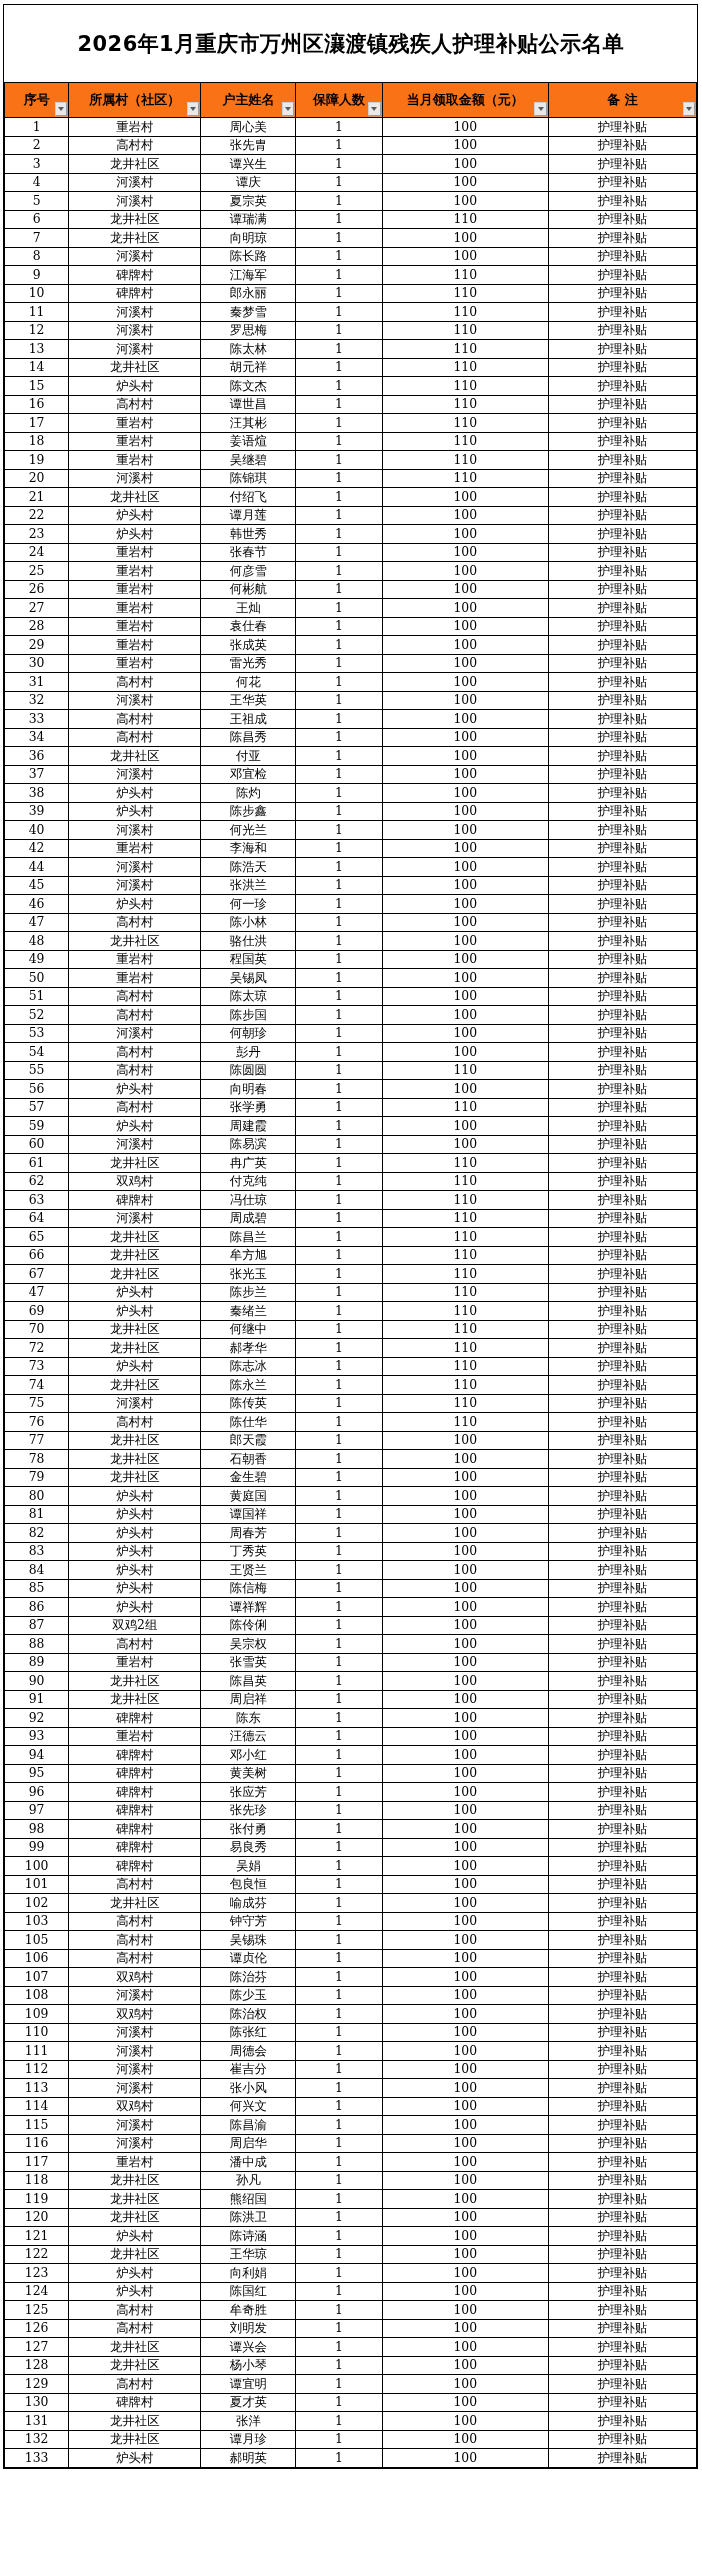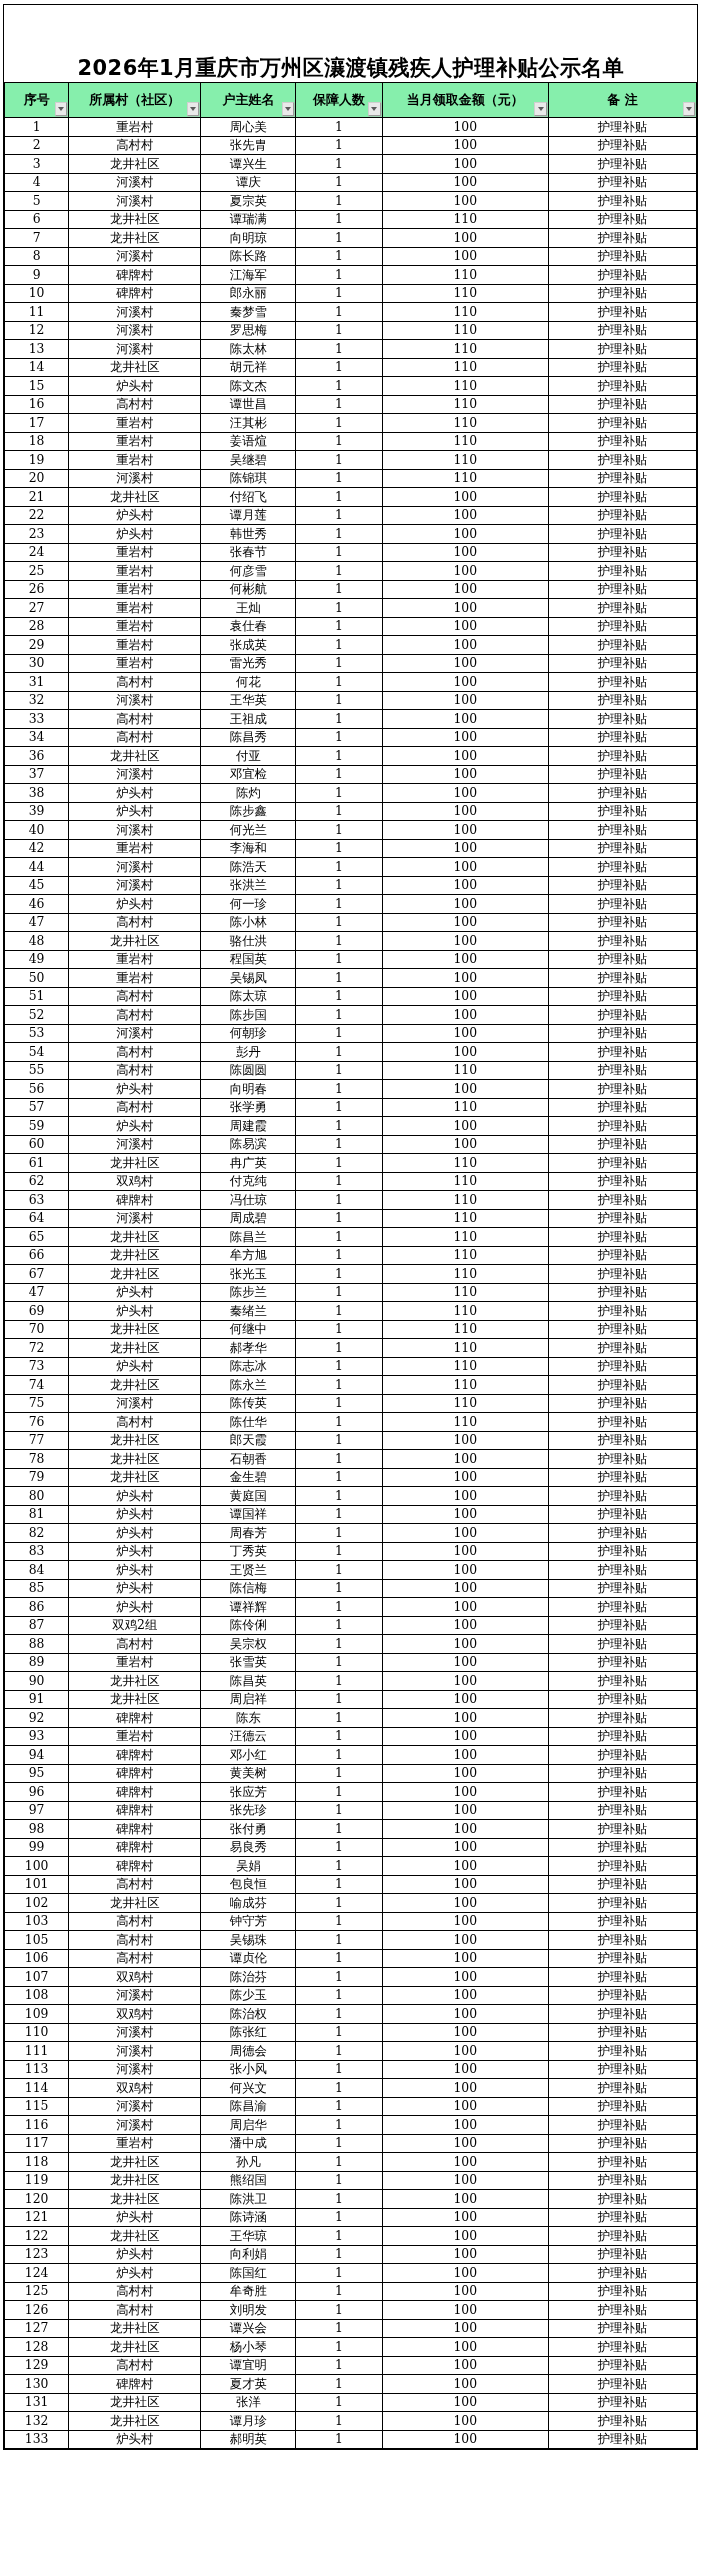--- a/index.html
+++ b/index.html
@@ -1,22 +1,22 @@
 <!DOCTYPE html>
 <html style="font-size:8.2px"><head>
 <meta charset="utf-8">
 <style>
   html,body{margin:0;padding:0;background:#ffffff;}
   body{width:703px;height:3095px;position:relative;color:#000;font-family:"DejaVu Serif", serif;}
   .sheet{position:absolute;left:3.1px;top:4.1px;width:693px;border:1.5px solid #000;background:#fff;}
-  .title-band{height:77px;display:flex;align-items:flex-end;justify-content:center;}
+  .title-band{height:77px;display:flex;align-items:center;justify-content:center;}
   .title-text{font-family:"DejaVu Sans", sans-serif;font-weight:bold;font-size:21.6px;letter-spacing:0.5px;transform:scaleX(0.97);white-space:nowrap;}
   table{border-collapse:collapse;table-layout:fixed;width:100%;}
   th,td{border:1px solid #000;text-align:center;vertical-align:middle;overflow:hidden;padding:0;}
-  thead th{height:34px;background:#86efac;font-size:13px;font-weight:bold;position:relative;border-bottom:1.5px solid #000;font-family:"DejaVu Serif", serif;}
+  thead th{height:34px;background:#f97316;font-size:13px;font-weight:bold;position:relative;border-bottom:1.5px solid #000;font-family:"DejaVu Serif", serif;}
   tbody tr{height:18.5px;}
   tbody td{font-size:12.4px;line-height:1;}
   .filter-btn{position:absolute;right:1px;bottom:1.5px;width:12.4px;height:14px;background:#e9e9e9;border:1px solid #9a9a9a;border-top-color:#cfcfcf;border-left-color:#cfcfcf;box-shadow:0.5px 0.5px 0 #b5b5b5;display:flex;align-items:center;justify-content:center;box-sizing:border-box;}
   .tri{width:0;height:0;border-left:3.1px solid transparent;border-right:3.1px solid transparent;border-top:4.1px solid #5a5a5a;}
 </style>
 </head>
 <body>
 
 <div class="sheet">
   <div class="title-band">
@@ -888,20 +888,28 @@
         </tr>
         <tr>
           <td>111</td>
           <td>河溪村</td>
           <td>周德会</td>
           <td>1</td>
           <td>100</td>
           <td>护理补贴</td>
         </tr>
         <tr>
+          <td>112</td>
+          <td>河溪村</td>
+          <td>崔吉分</td>
+          <td>1</td>
+          <td>100</td>
+          <td>护理补贴</td>
+        </tr>
+        <tr>
           <td>113</td>
           <td>河溪村</td>
           <td>张小风</td>
           <td>1</td>
           <td>100</td>
           <td>护理补贴</td>
         </tr>
         <tr>
           <td>114</td>
           <td>双鸡村</td>

